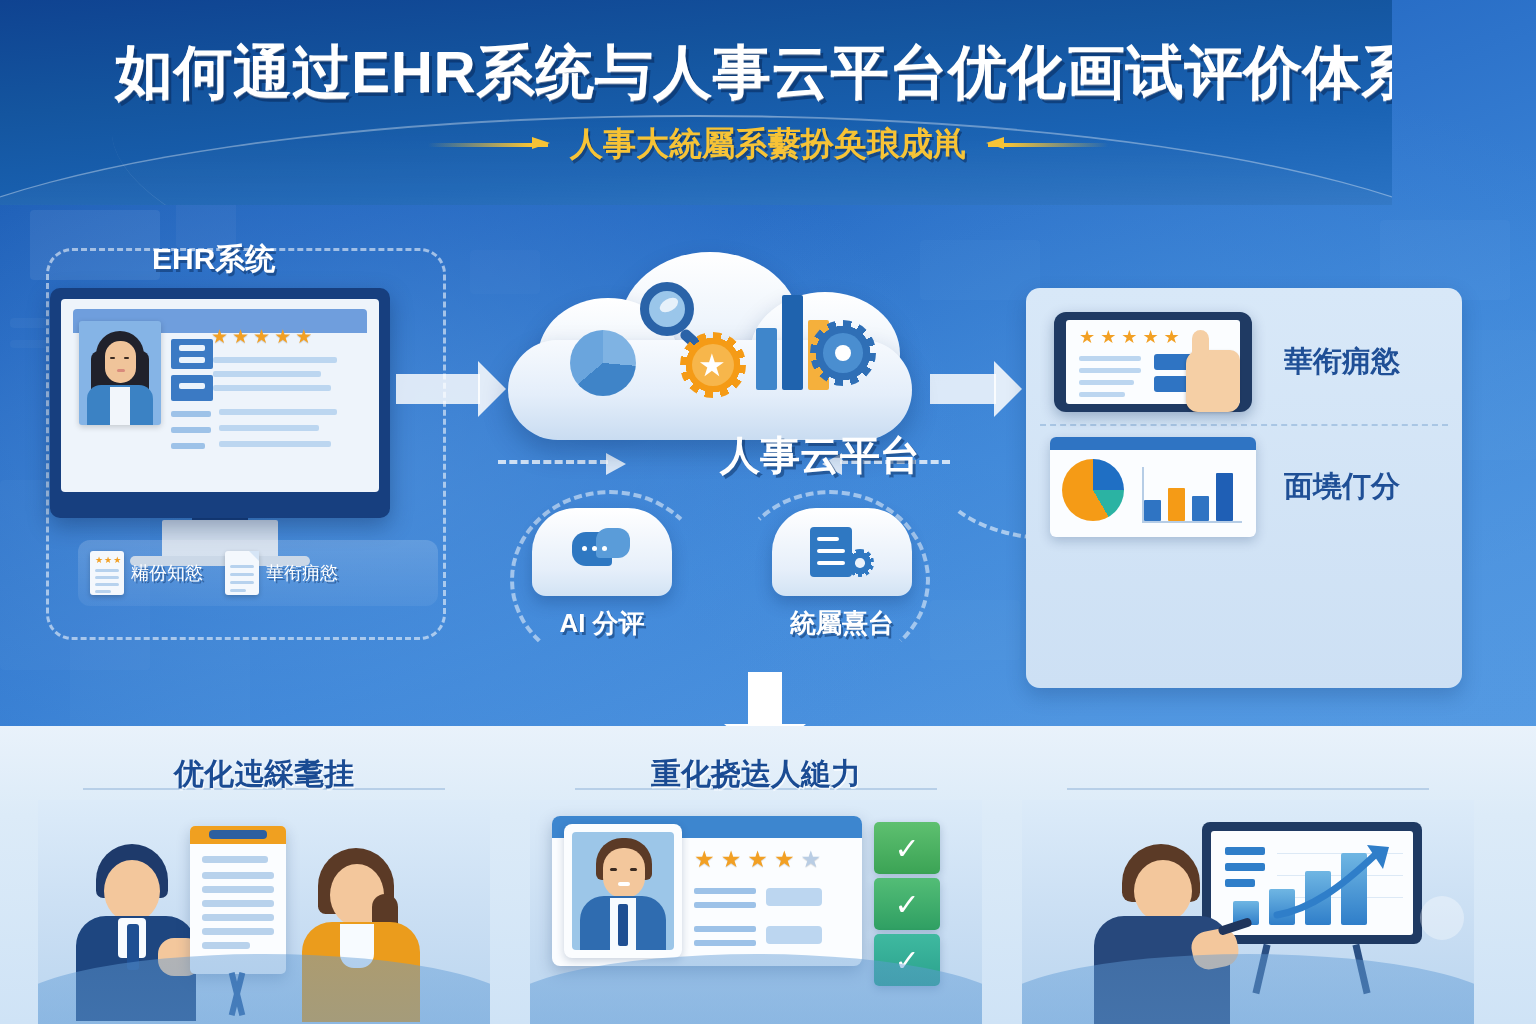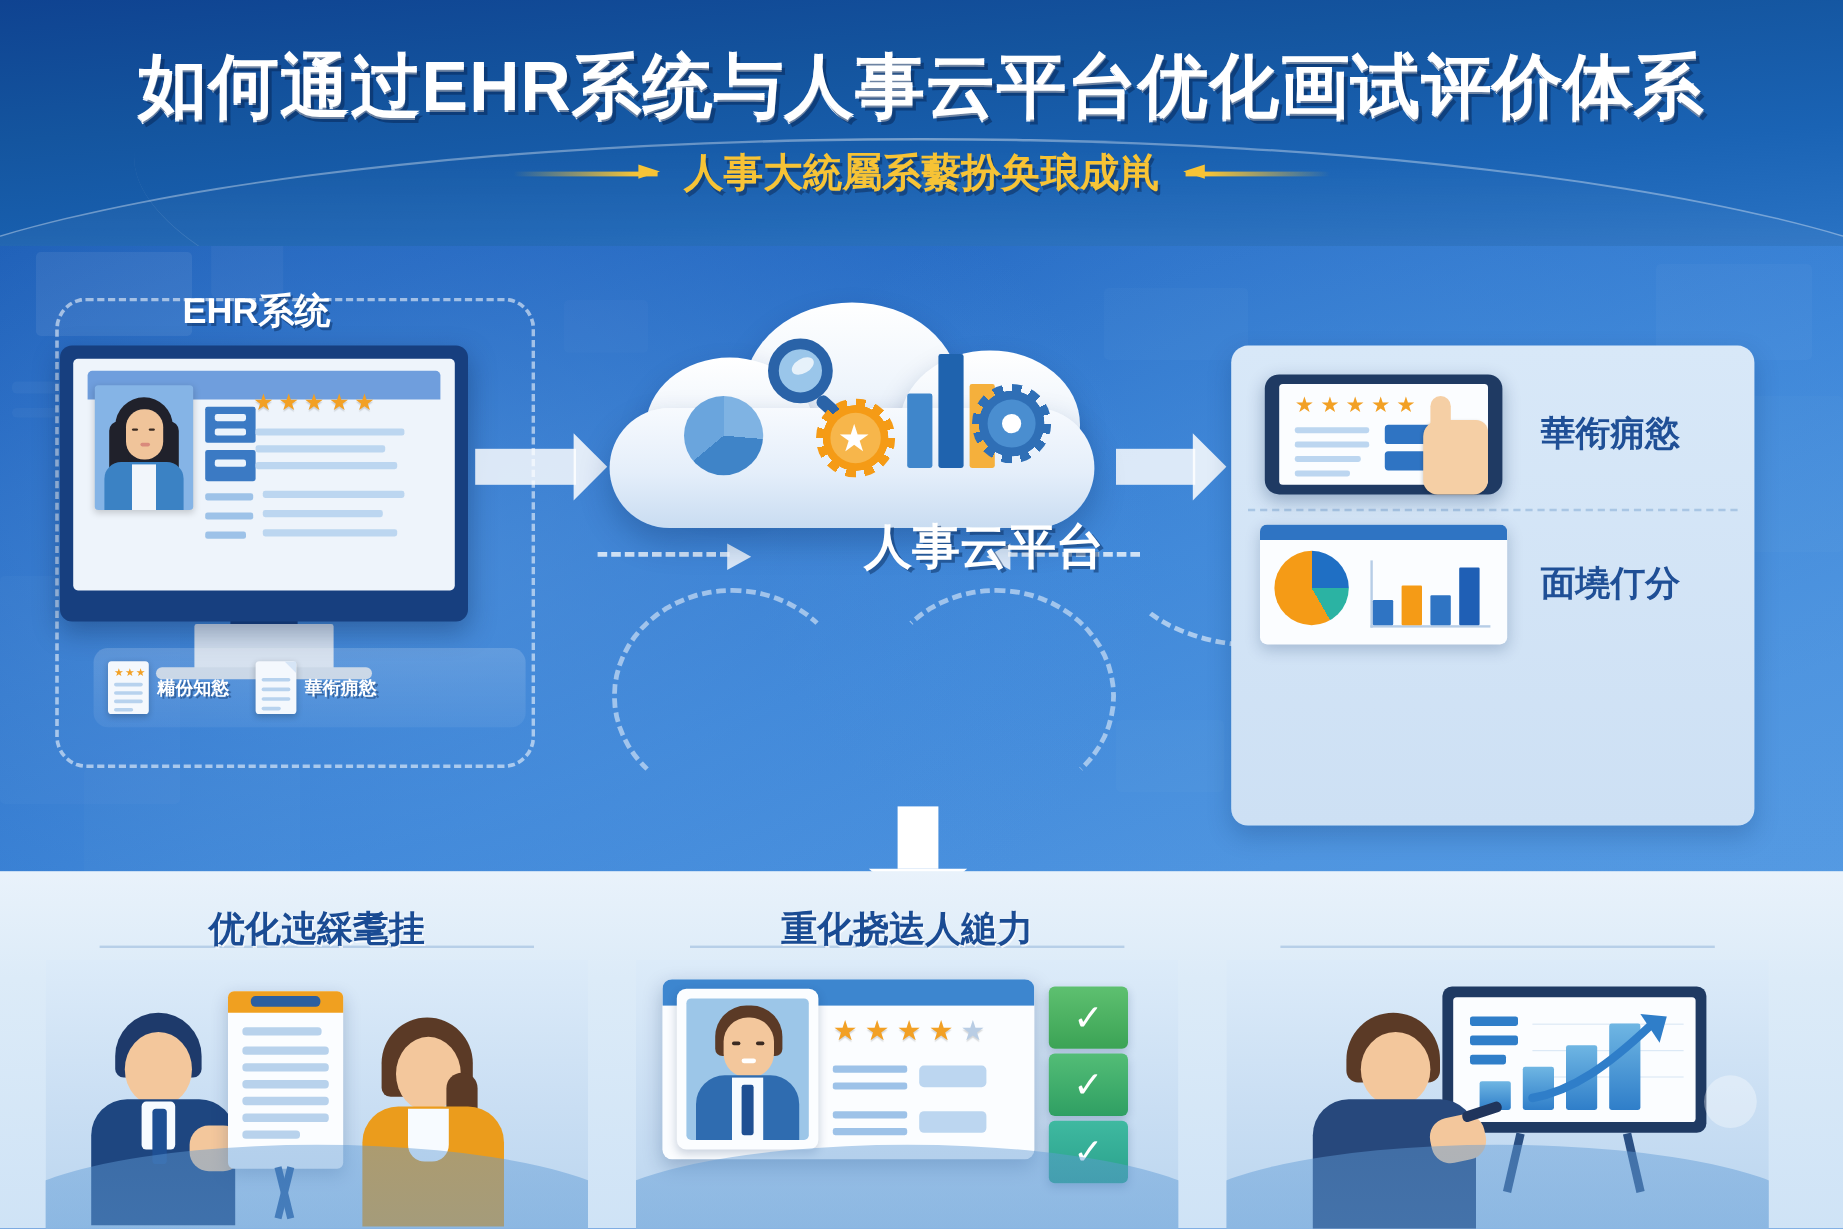--- a/index.html
+++ b/index.html
@@ -17,21 +17,21 @@
       radial-gradient(ellipse 900px 600px at 22% 46%, rgba(90,155,225,0.55), rgba(90,155,225,0) 70%),
       radial-gradient(ellipse 800px 520px at 78% 44%, rgba(80,150,222,0.45), rgba(80,150,222,0) 72%),
       linear-gradient(160deg, #1452a8 0%, #1f62bd 22%, #3c85d8 52%, #4f95e0 70%, #5ea2e6 100%);
   }
 
   
   .tex { position: absolute; background: rgba(255,255,255,0.07); border-radius: 4px; pointer-events: none; }
 
   
   .header {
-    position: absolute; left: 0; top: 0; width: 1536px; height: 205px;
+    position: absolute; left: 0; top: 0; width: 1392px; height: 205px;
     background: linear-gradient(175deg, #0f4391 0%, #14559f 35%, #1a63b4 70%, #2a73c4 100%);
     overflow: hidden;
   }
   .header:after{
     content:""; position:absolute; left:-10%; bottom:-92px; width:120%; height:180px;
     border-radius: 50%/100% 100% 0 0;
     background: linear-gradient(180deg, rgba(255,255,255,0.0), rgba(255,255,255,0.10));
     border-top: 2px solid rgba(255,255,255,0.35);
   }
   .swoosh{
@@ -122,21 +122,21 @@
 
   .chips { position:absolute; left:78px; top:540px; width:360px; height:66px;
     background: linear-gradient(180deg, rgba(255,255,255,0.16), rgba(255,255,255,0.06));
     border-radius:12px; display:flex; align-items:center; gap:6px; padding:0 12px;}
   .chip { display:flex; align-items:center; gap:7px;}
   .docicon { width:34px; height:44px; background:#f4f8fd; border-radius:3px; position:relative; box-shadow:0 2px 5px rgba(0,0,0,.2);}
   .docicon i { position:absolute; left:5px; right:5px; height:3px; background:#b7d2ee; border-radius:2px;}
   .docicon .ministars{ position:absolute; left:5px; top:5px; display:flex; gap:1px; }
   .docicon .ministars span{ color:#f2a024; font-size:9px; line-height:9px;}
   .docicon .fold{ position:absolute; right:0; top:0; width:10px; height:10px; background:#d6e5f6; clip-path: polygon(0 0,100% 100%,100% 0);}
-  .chip-txt { font-size:15px; font-weight:700; color:#fff; text-shadow:2px 2px 0 rgba(10,45,95,0.45); white-space:nowrap;}
+  .chip-txt { font-size:18px; font-weight:400; color:#fff; text-shadow:2px 2px 0 rgba(10,45,95,0.45); white-space:nowrap;}
 
   
   .cloud-wrap { position:absolute; left:500px; top:252px; width:420px; height:200px; }
   .cl { position:absolute; background: linear-gradient(180deg,#ffffff 0%,#eaf2fb 60%,#d3e3f5 100%); border-radius:50%; box-shadow:0 10px 22px rgba(8,40,90,0.25); }
   .cloud-base { position:absolute; left:8px; top:88px; width:404px; height:100px; border-radius:56px;
     background: linear-gradient(180deg,#f7fafe 0%,#e4eefa 55%,#c9dcf1 100%); box-shadow:0 12px 26px rgba(8,40,90,0.28);}
   .cloud-icons{ position:absolute; left:60px; top:30px; width:310px; height:120px; }
 
   .pie-ic { position:absolute; left:10px; top:48px; width:66px; height:66px; border-radius:50%;
     background: conic-gradient(#7fb3e3 0deg 95deg, #3f84c8 95deg 230deg, #6aa5dd 230deg 360deg);}
@@ -410,20 +410,47 @@
         <div style="height:70px;background:#f5b03c;"></div>
       </div>
       <div class="gear gear-o"></div>
       <div class="star-in">★</div>
       <div class="gear gear-b"></div>
     </div>
   </div>
 
   <div class="cloud-title">人事云平台</div>
 
+  <div class="pods">
+    <div class="pod">
+      <div class="pod-top">
+        <div class="chat-ic">
+          <div class="chat-a"></div>
+            <div class="chat-b"></div>
+          <div class="chat-dot" style="left:10px;"></div>
+          <div class="chat-dot" style="left:20px;"></div>
+          <div class="chat-dot" style="left:30px;"></div>
+        </div>
+      </div>
+      <div class="pod-lbl">AI 分评</div>
+    </div>
+    <div class="pod">
+      <div class="pod-top">
+        <div class="doc-g">
+          <div class="pg">
+            <i style="top:10px;width:22px;"></i>
+              <i style="top:22px;width:28px;"></i>
+              <i style="top:34px;width:28px;"></i>
+          </div>
+          <div class="gg"></div>
+        </div>
+      </div>
+      <div class="pod-lbl">統屬熹台</div>
+    </div>
+  </div>
 
   <div class="arrow-down"></div>
 
   <div class="rpanel">
     <div class="rp-body">
 
       <div class="rp-row">
         <div class="rp-vis">
           <div class="tablet">
             <div class="tablet-scr">

